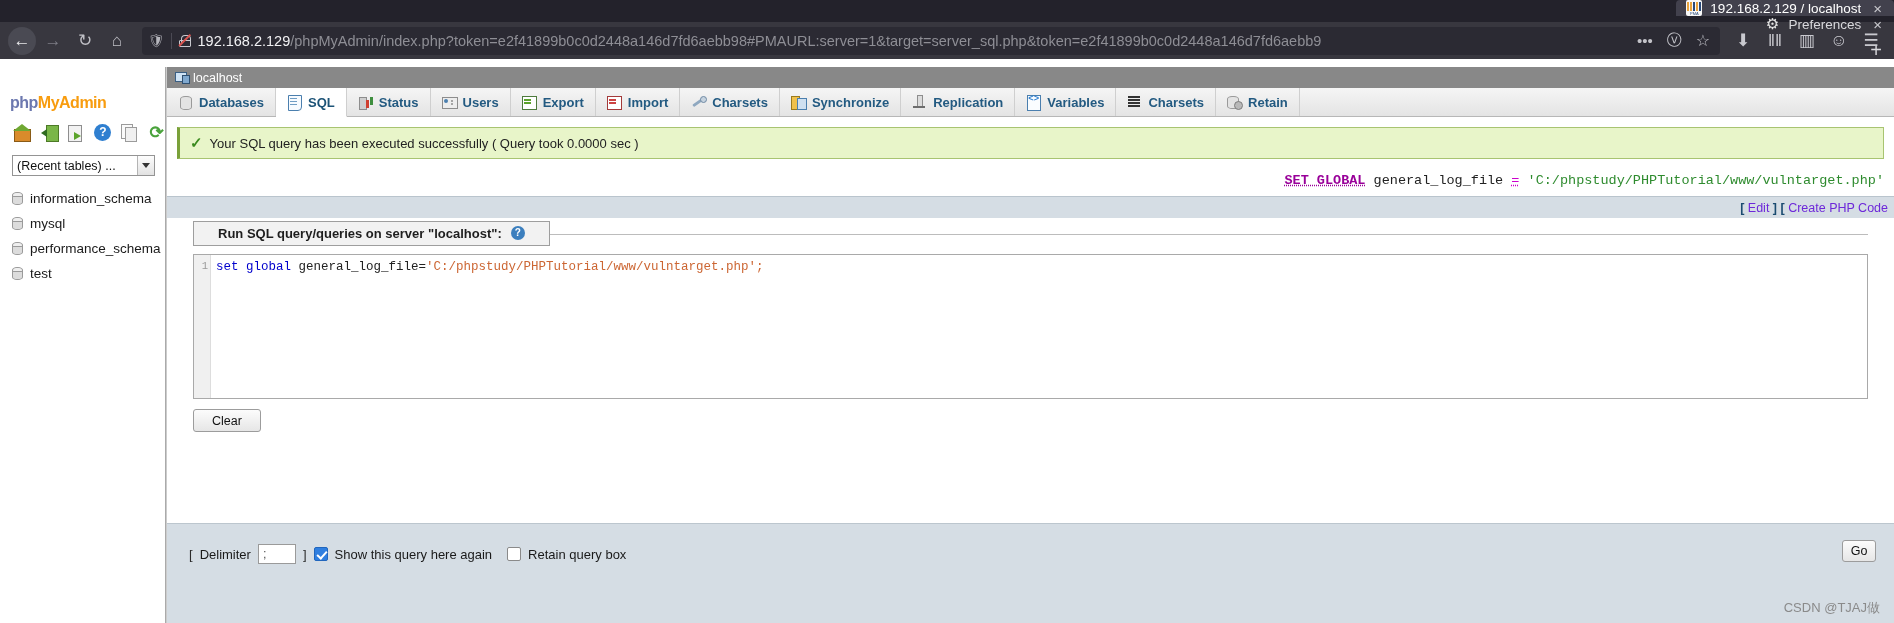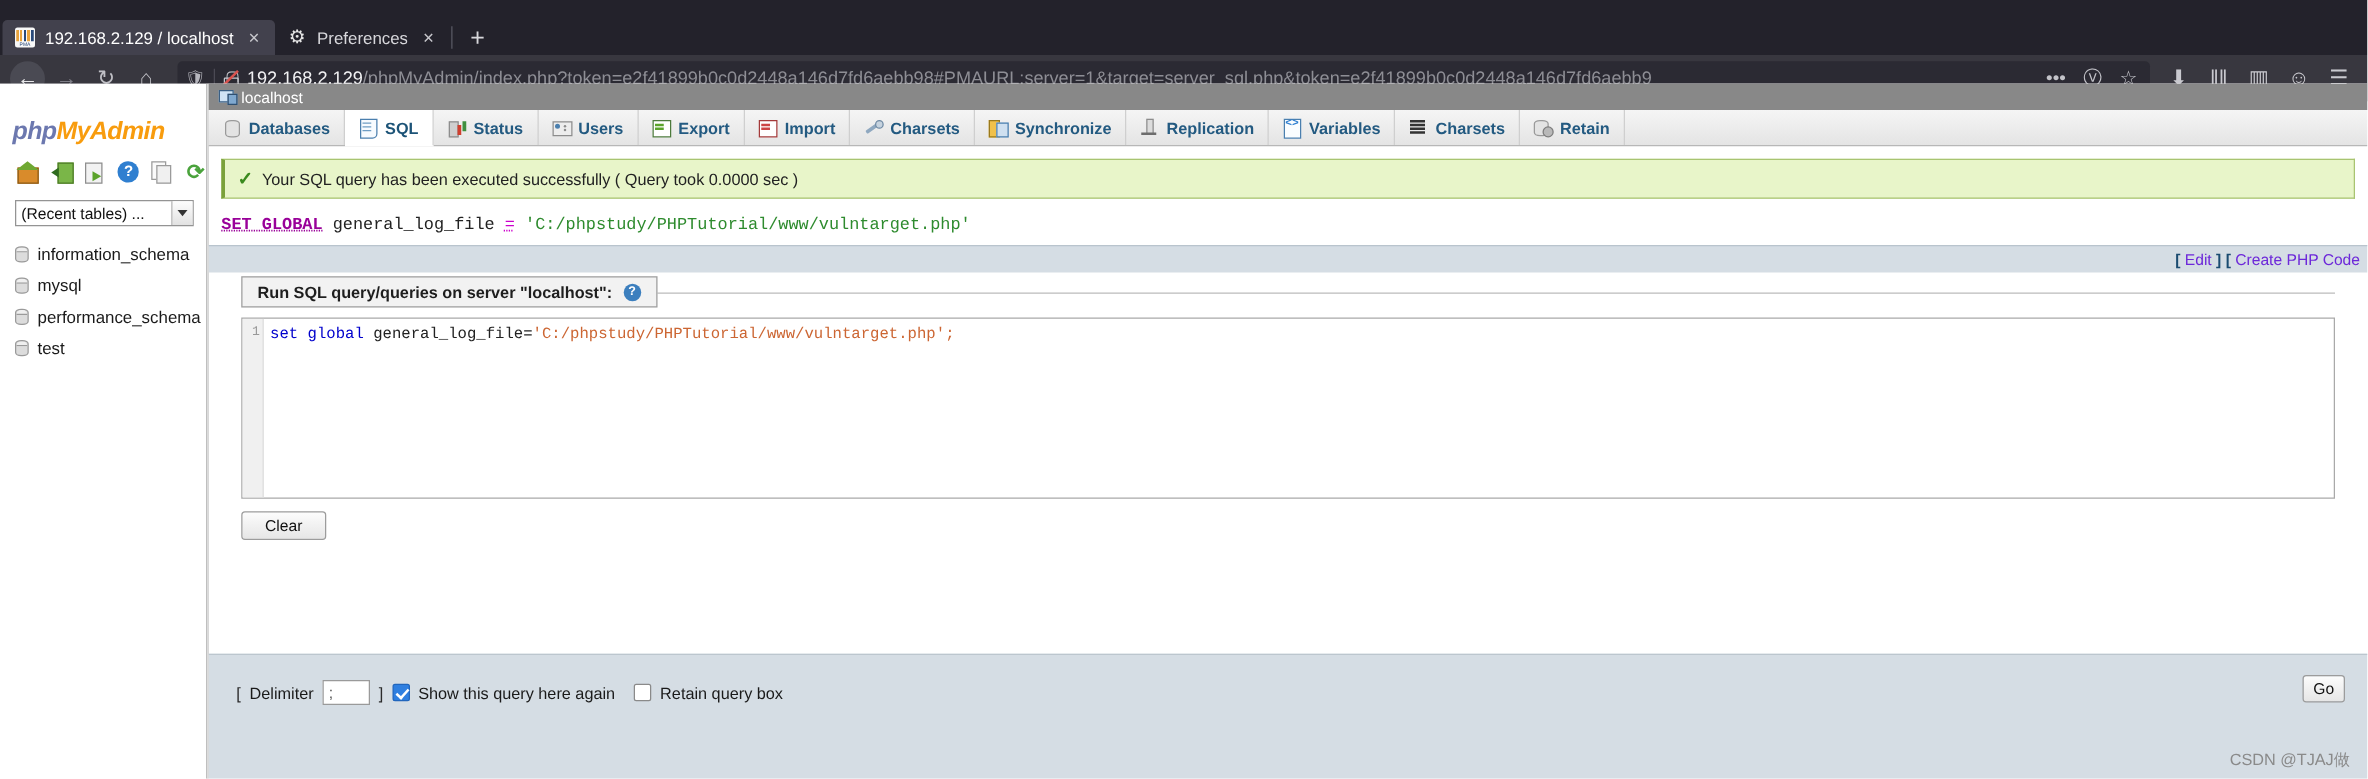--- a/index.html
+++ b/index.html
@@ -8,25 +8,26 @@
     width: 1894px; height: 623px;
     overflow: hidden;
     font-family: "Liberation Sans", sans-serif;
     background: #fff;
   }
 
   
   .browser { width: 1894px; height: 623px; position: relative; }
 
   .tabstrip {
-    height: 44px;
+    height: 22px;
     background: #23222b;
     display: flex;
     align-items: flex-end;
     padding-left: 2px;
+    flex-direction: column;
   }
   .btab {
     height: 28px;
     display: flex;
     align-items: center;
     gap: 8px;
     padding: 0 8px 0 10px;
     font-size: 13px;
     color: #d7d7db;
     position: relative;
@@ -148,23 +149,22 @@
   .sidebar {
     width: 166px;
     flex: 0 0 166px;
     background: #fff;
     border-right: 1px solid #aaa;
     padding: 0;
     position: relative;
   }
   .pmalogo {
     padding: 27px 0 8px 10px;
-    font-size: 20px;
+    font-size: 16px;
     font-weight: bold;
-    font-style: italic;
     letter-spacing: -0.5px;
   }
   .pmalogo .php { color: #6c78af; }
   .pmalogo .my { color: #f89c0e; }
   .pmalogo .admin { color: #f89c0e; }
   .navicons {
     display: flex; gap: 10px; padding: 4px 0 8px 14px;
     align-items: center;
   }
   .navicon {
@@ -319,20 +319,21 @@
     color: #222;
     display: flex; align-items: center; gap: 7px;
   }
   .checkmark { color: #3a8a1e; font-size: 15px; font-weight: bold; }
 
   .sqlshow {
     margin: 14px 10px 0 10px;
     font-family: "Liberation Mono", monospace;
     font-size: 13.5px;
     color: #222;
+    text-align: right;
   }
   .sqlshow .kw { color: #990099; font-weight: bold; text-decoration: underline; text-decoration-style: dotted;}
   .sqlshow .op { color: #cc00cc; text-decoration: underline; text-decoration-style: dotted; }
   .sqlshow .str { color: #2e8b2e; }
   .sqlshow .idt { color: #222; }
 
   .editbar {
     margin-top: 8px;
     background: #d5dde4;
     border-top: 1px solid #b9c4cd;
@@ -352,25 +353,25 @@
   .legendwrap {
     position: relative;
     border-top: 1px solid #bcbcbc;
     margin-top: 13px;
   }
   .legend {
     position: absolute;
     top: -14px; left: 0;
     background: #f2f2f2;
     border: 1px solid #9e9e9e;
-    padding: 4px 12px;
+    padding: 4px 24px;
     font-size: 13px;
     font-weight: bold;
     color: #1e1e1e;
-    display: flex; align-items: flex-end; gap: 9px;
+    display: flex; align-items: flex-start; gap: 9px;
   }
   .helpdot {
     width: 14px; height: 14px; border-radius: 50%;
     background: #3c7fbe; color: #fff;
     font-size: 10px; font-weight: bold;
     text-align: center; line-height: 14px;
   }
 
   .sqlarea {
     margin-top: 19px;

